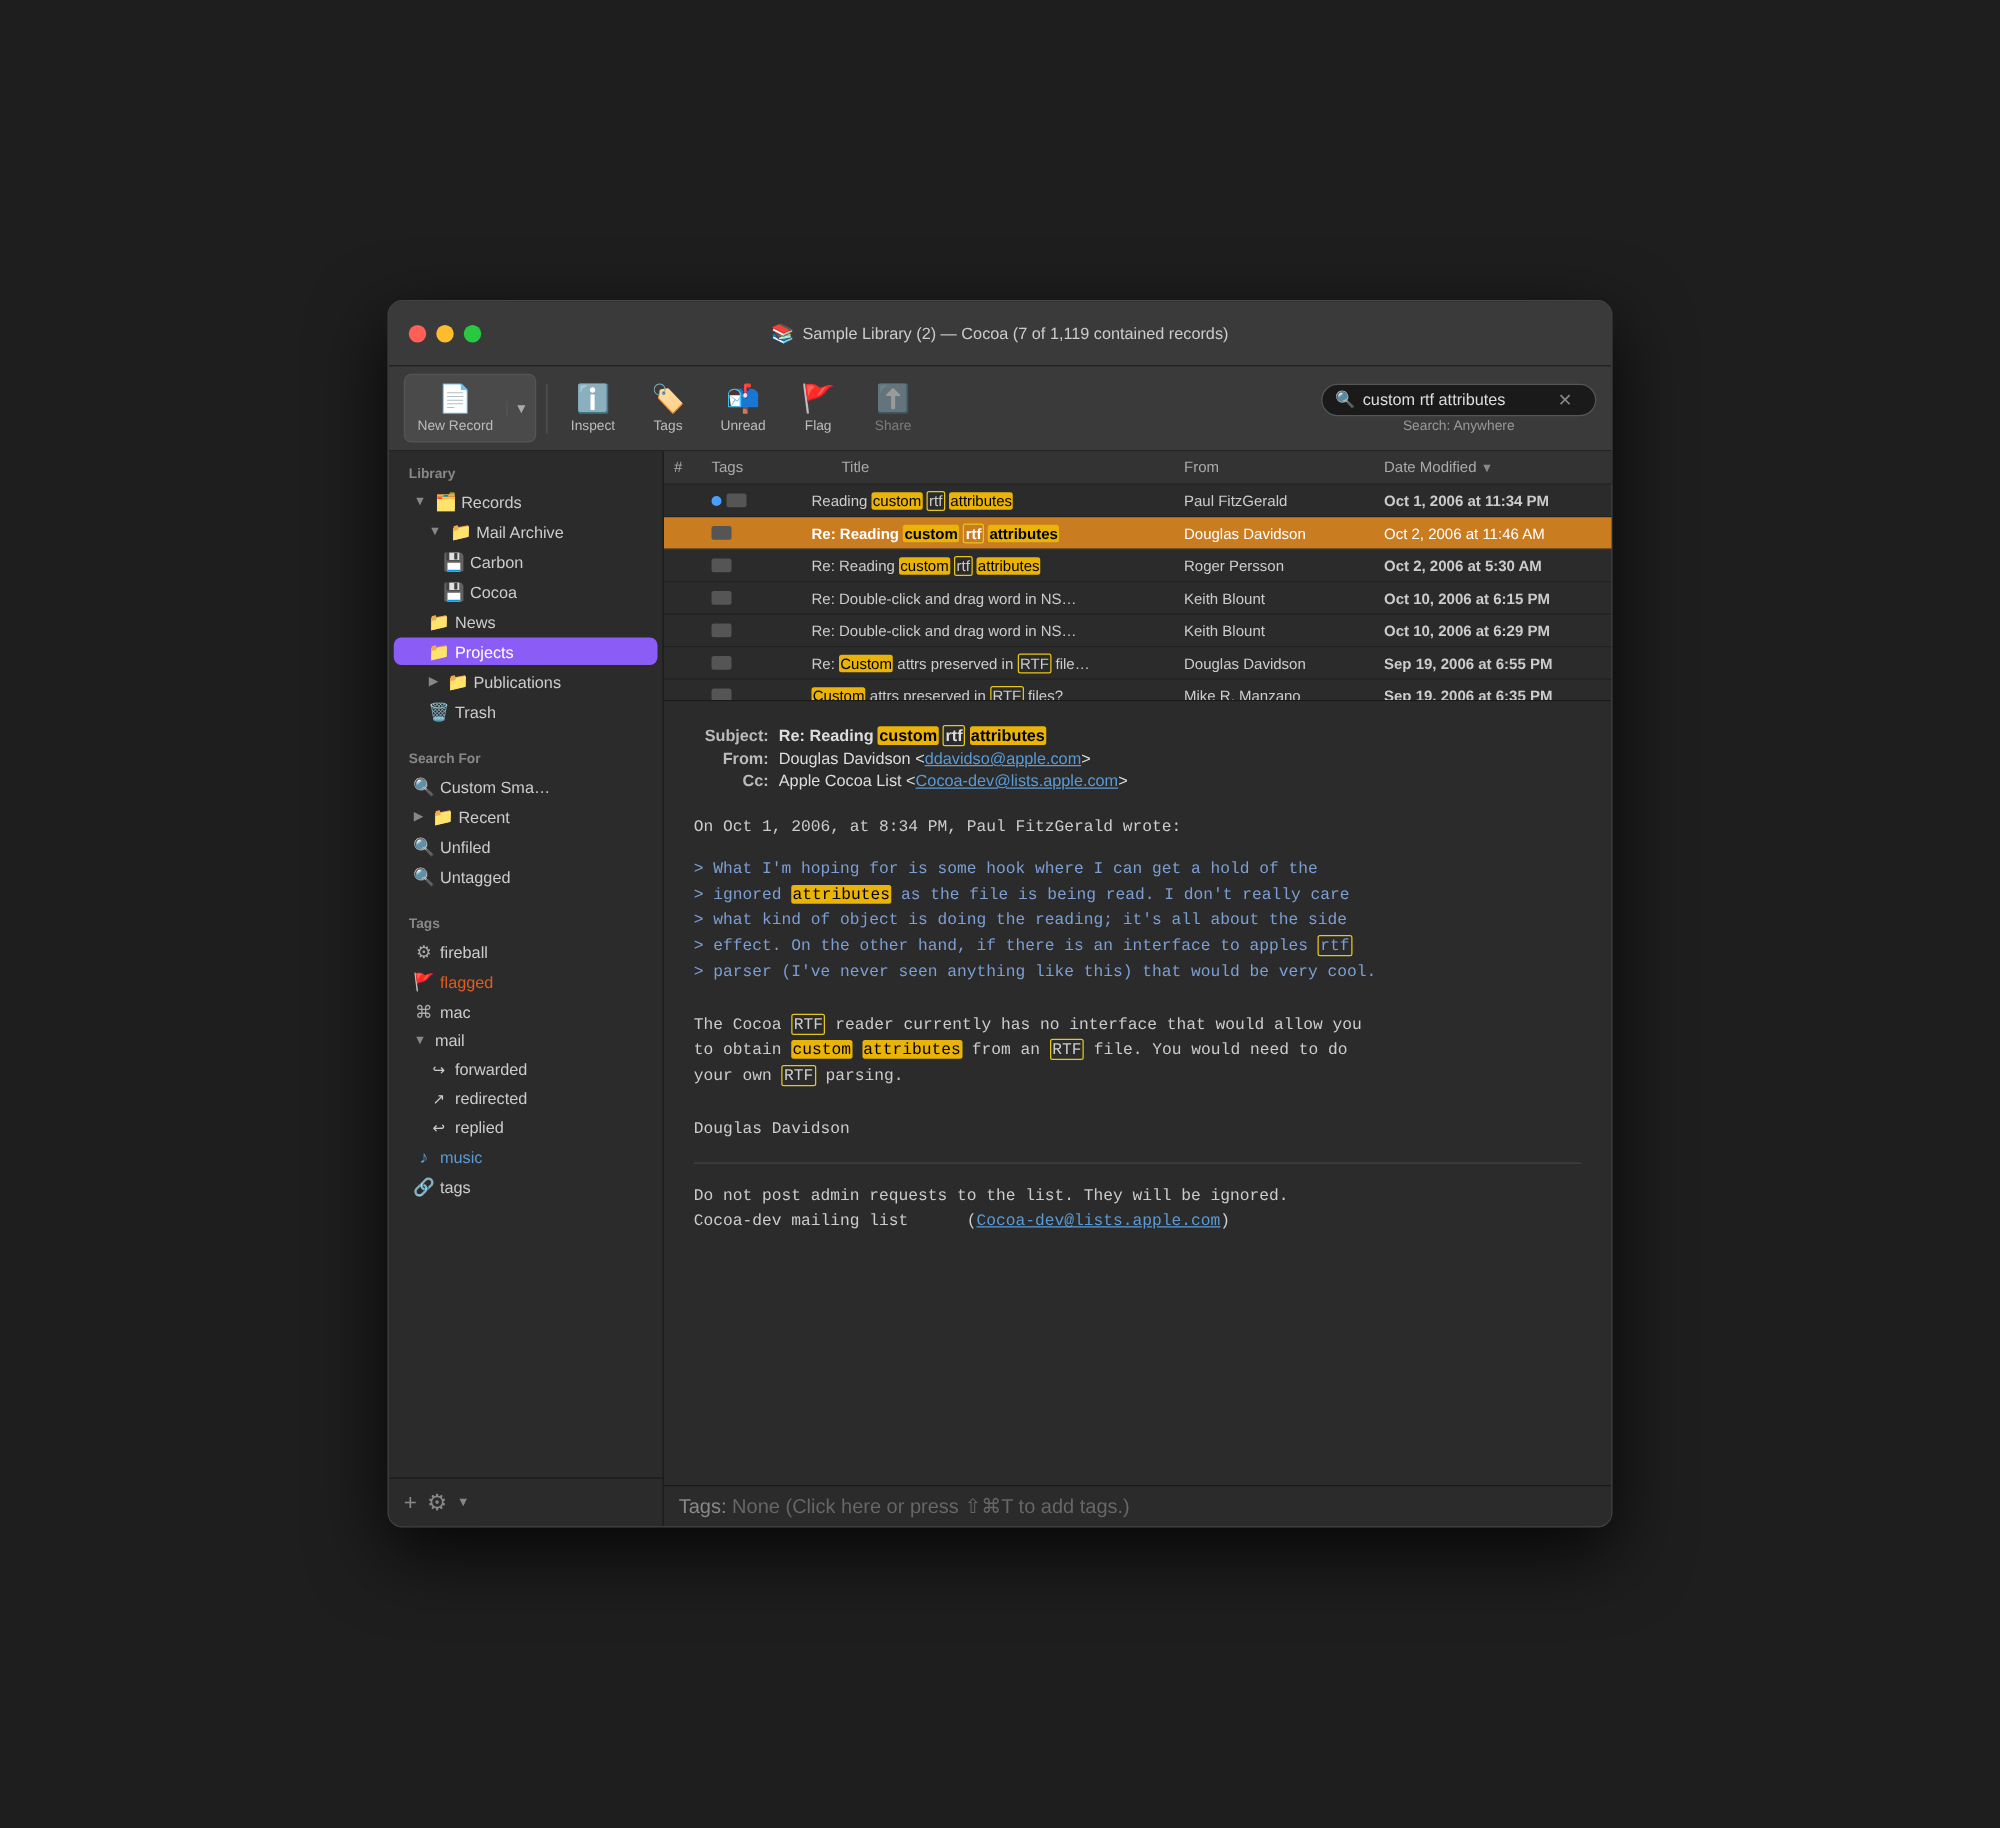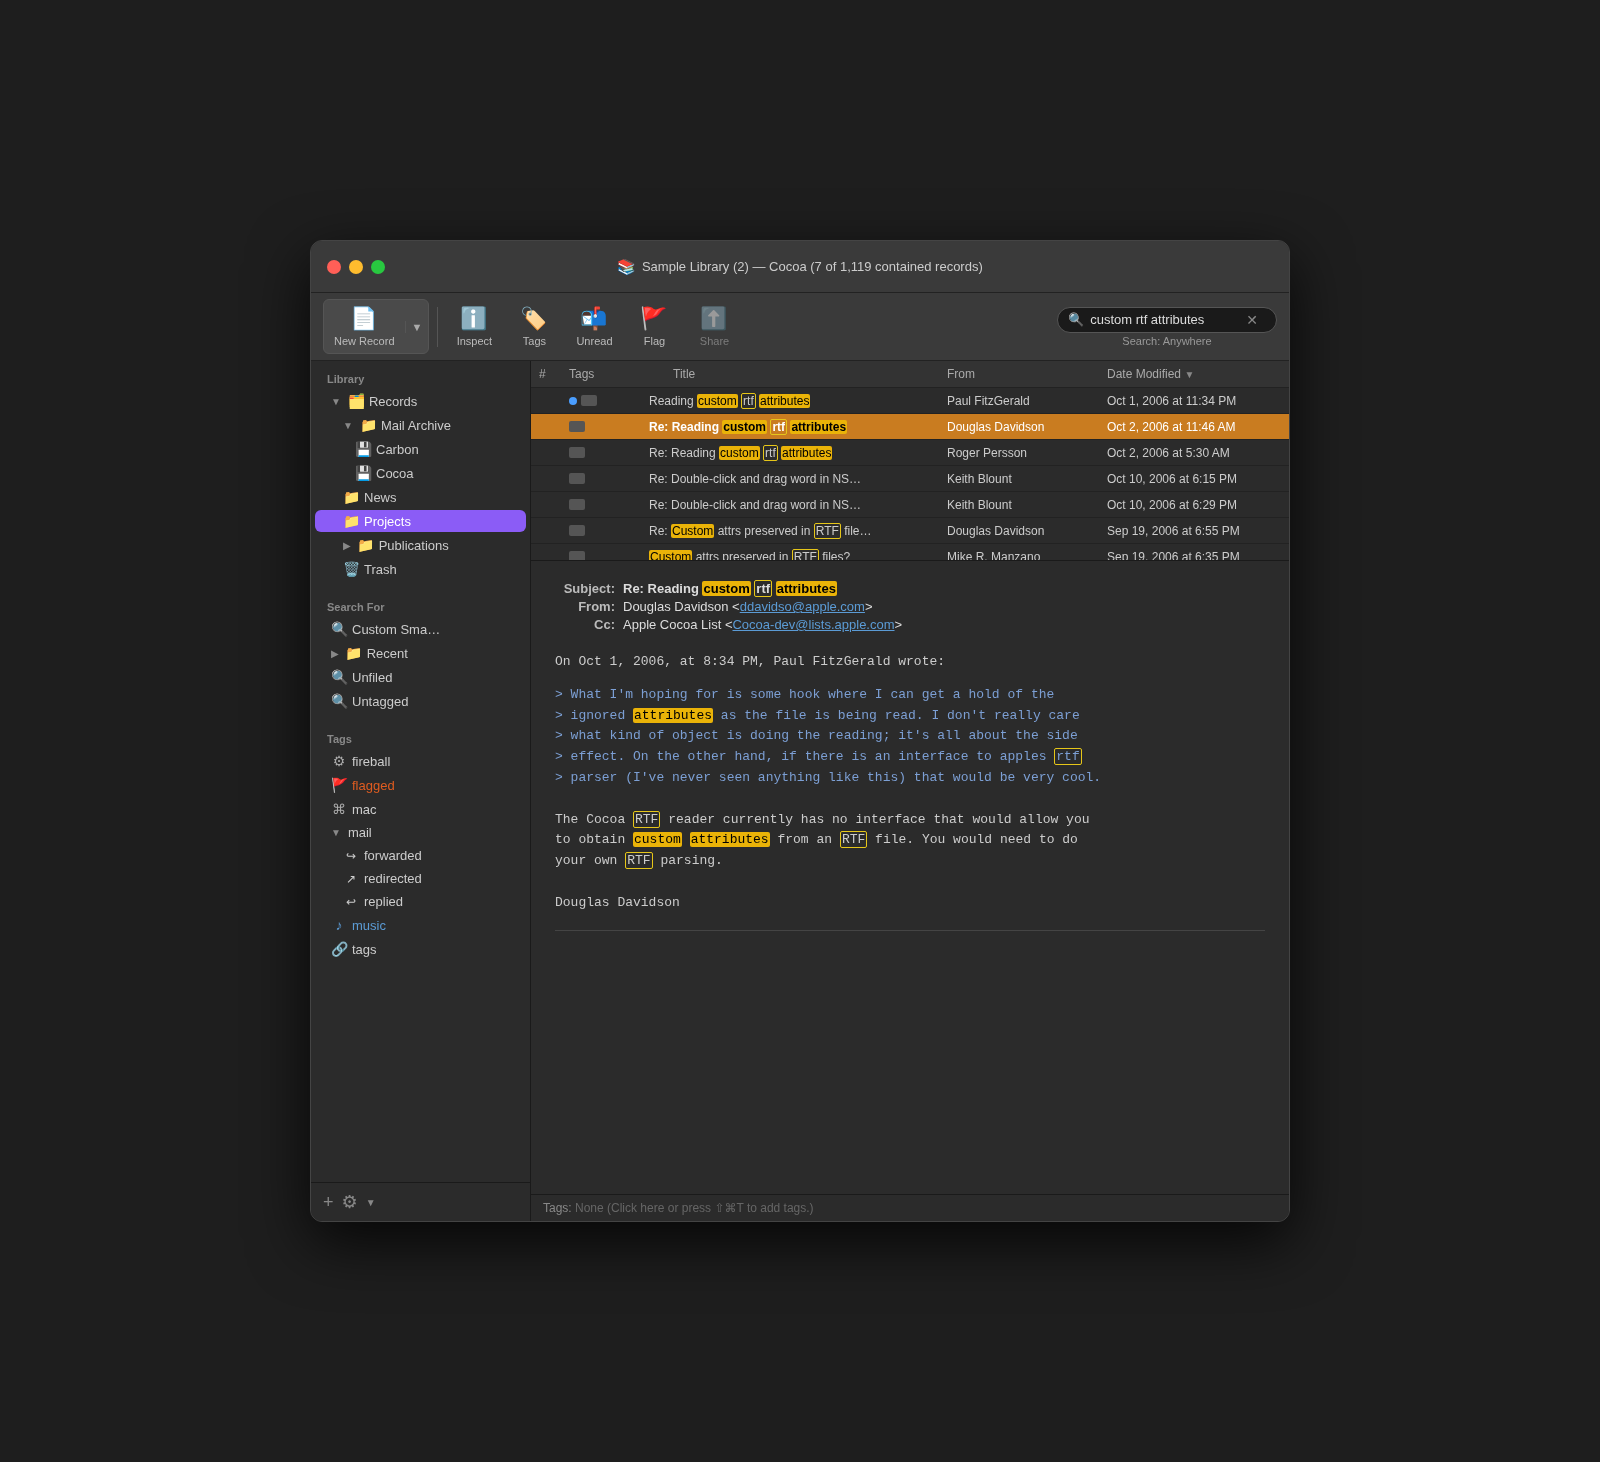--- a/index.html
+++ b/index.html
@@ -257,21 +257,21 @@
       color: #ccc;
       white-space: nowrap;
       overflow: hidden;
       text-overflow: ellipsis;
     }
     .td-hash { width: 30px; color: #888; }
     .td-tags { width: 80px; display: flex; align-items: center; gap: 4px; }
     .td-title { flex: 1; }
     .td-from { width: 160px; }
     .td-from.selected-row { color: white; font-weight: 500; }
-    .td-date { width: 190px; }
+    .td-date { width: 190px; font-weight: bold; }
     .td-date.selected-row { color: white; font-weight: 500; }
     .unread-dot {
       width: 8px;
       height: 8px;
       background: #4a9eff;
       border-radius: 50%;
       display: inline-block;
       flex-shrink: 0;
     }
     .tag-icon {
@@ -334,21 +334,21 @@
     .divider-line {
       border: none;
       border-top: 1px solid #444;
       margin: 16px 0;
     }
     
     .tags-bar {
       background: #2b2b2b;
       border-top: 1px solid #1a1a1a;
       padding: 6px 12px;
-      font-size: 12px;
+      font-size: 16px;
       color: #666;
     }
   </style>
 </head>
 <body>
 
 <div class="window">
 
   <div class="titlebar">
     <div class="traffic-lights">
@@ -643,20 +643,22 @@
             &gt; effect. On the other hand, if there is an interface to apples <span class="highlight-outline">rtf</span><br>
             &gt; parser (I've never seen anything like this) that would be very cool.
           </p>
           <br>
           <p>The Cocoa <span class="highlight-outline">RTF</span> reader currently has no interface that would allow you<br>
           to obtain <span class="highlight">custom</span> <span class="highlight">attributes</span> from an <span class="highlight-outline">RTF</span> file.  You would need to do<br>
           your own <span class="highlight-outline">RTF</span> parsing.</p>
           <br>
           <p>Douglas Davidson</p>
           <hr class="divider-line">
+          <p>Do not post admin requests to the list. They will be ignored.<br>
+          Cocoa-dev mailing list &nbsp;&nbsp;&nbsp;&nbsp; (<span class="email-link">Cocoa-dev@lists.apple.com</span>)</p>
         </div>
       </div>
 
       <div class="tags-bar">
         <span style="color:#888;">Tags: </span>
         <span>None (Click here or press ⇧⌘T to add tags.)</span>
       </div>
     </div>
   </div>
 </div>

